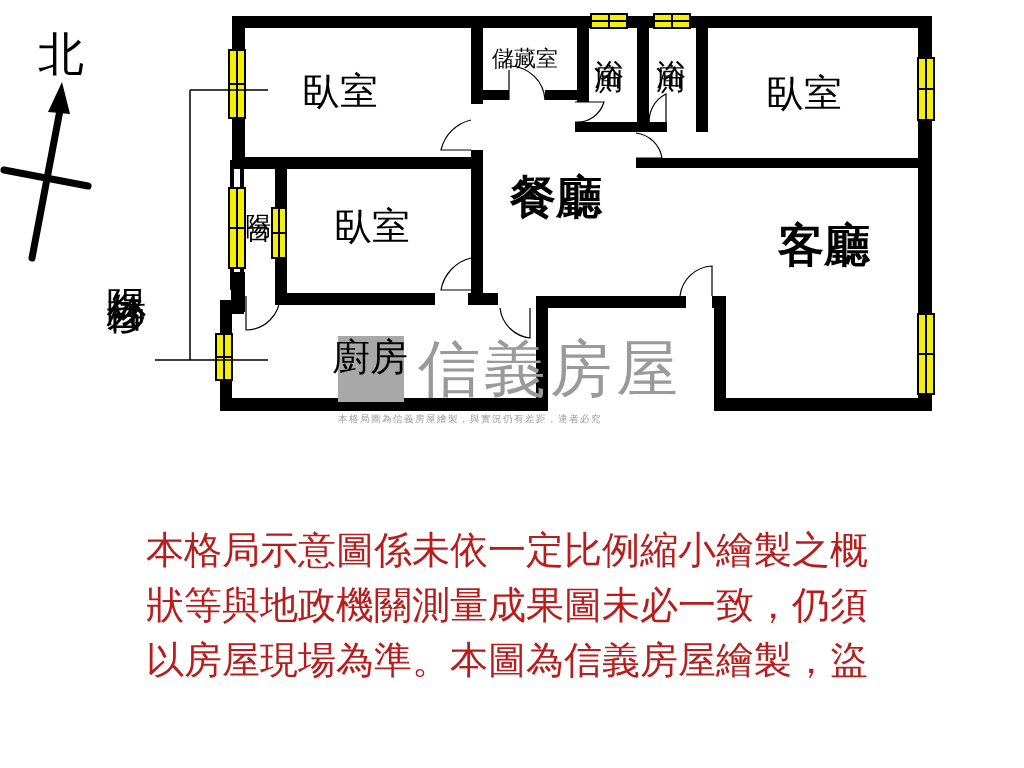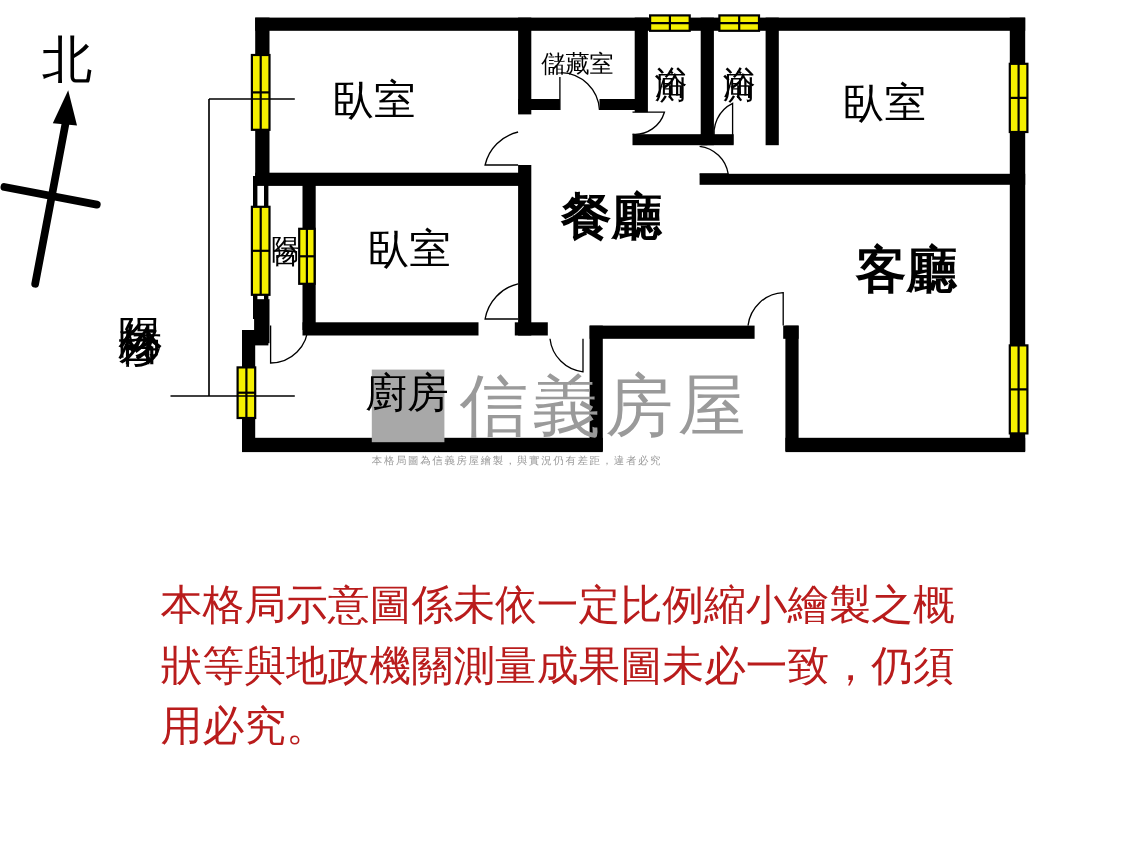--- a/index.html
+++ b/index.html
@@ -138,14 +138,14 @@
 <div class="room-label" style="left:334px;top:207px">臥室</div>
 <div class="room-label vert" style="left:246px;top:194px;font-size:26px">陽台</div>
 <div class="room-label bold-label" style="left:778px;top:222px">客廳</div>
 <div class="room-label" style="left:332px;top:338px">廚房</div>
 
 <div class="balcony-note vert">陽台外移</div>
 
 <div class="note">
   <p>本格局示意圖係未依一定比例縮小繪製之概</p>
   <p>狀等與地政機關測量成果圖未必一致，仍須</p>
-  <p>用必究。</p>
+  <p>以房屋現場為準。本圖為信義房屋繪製，盜</p>
 </div>
 
 </body></html>

